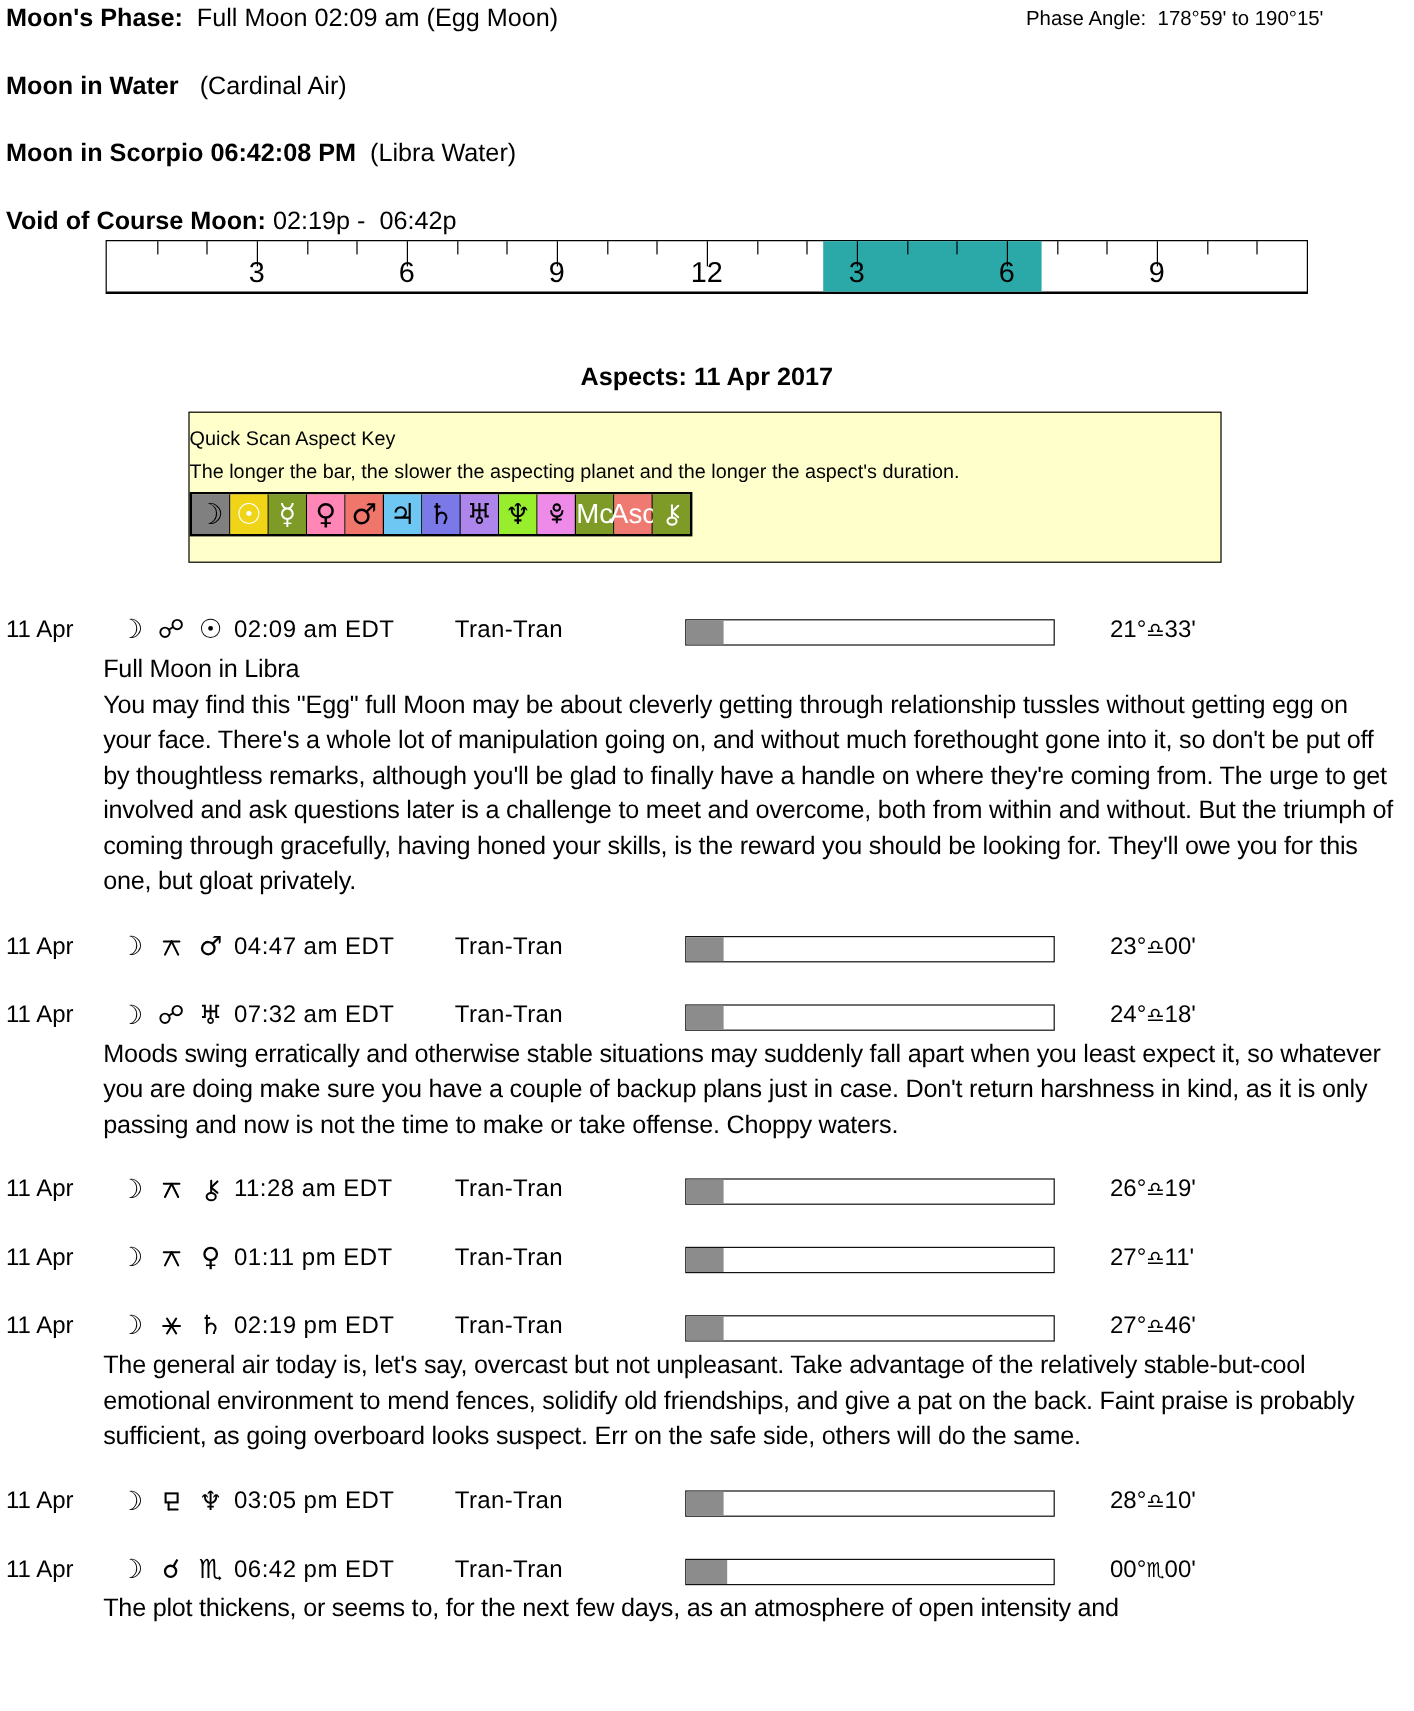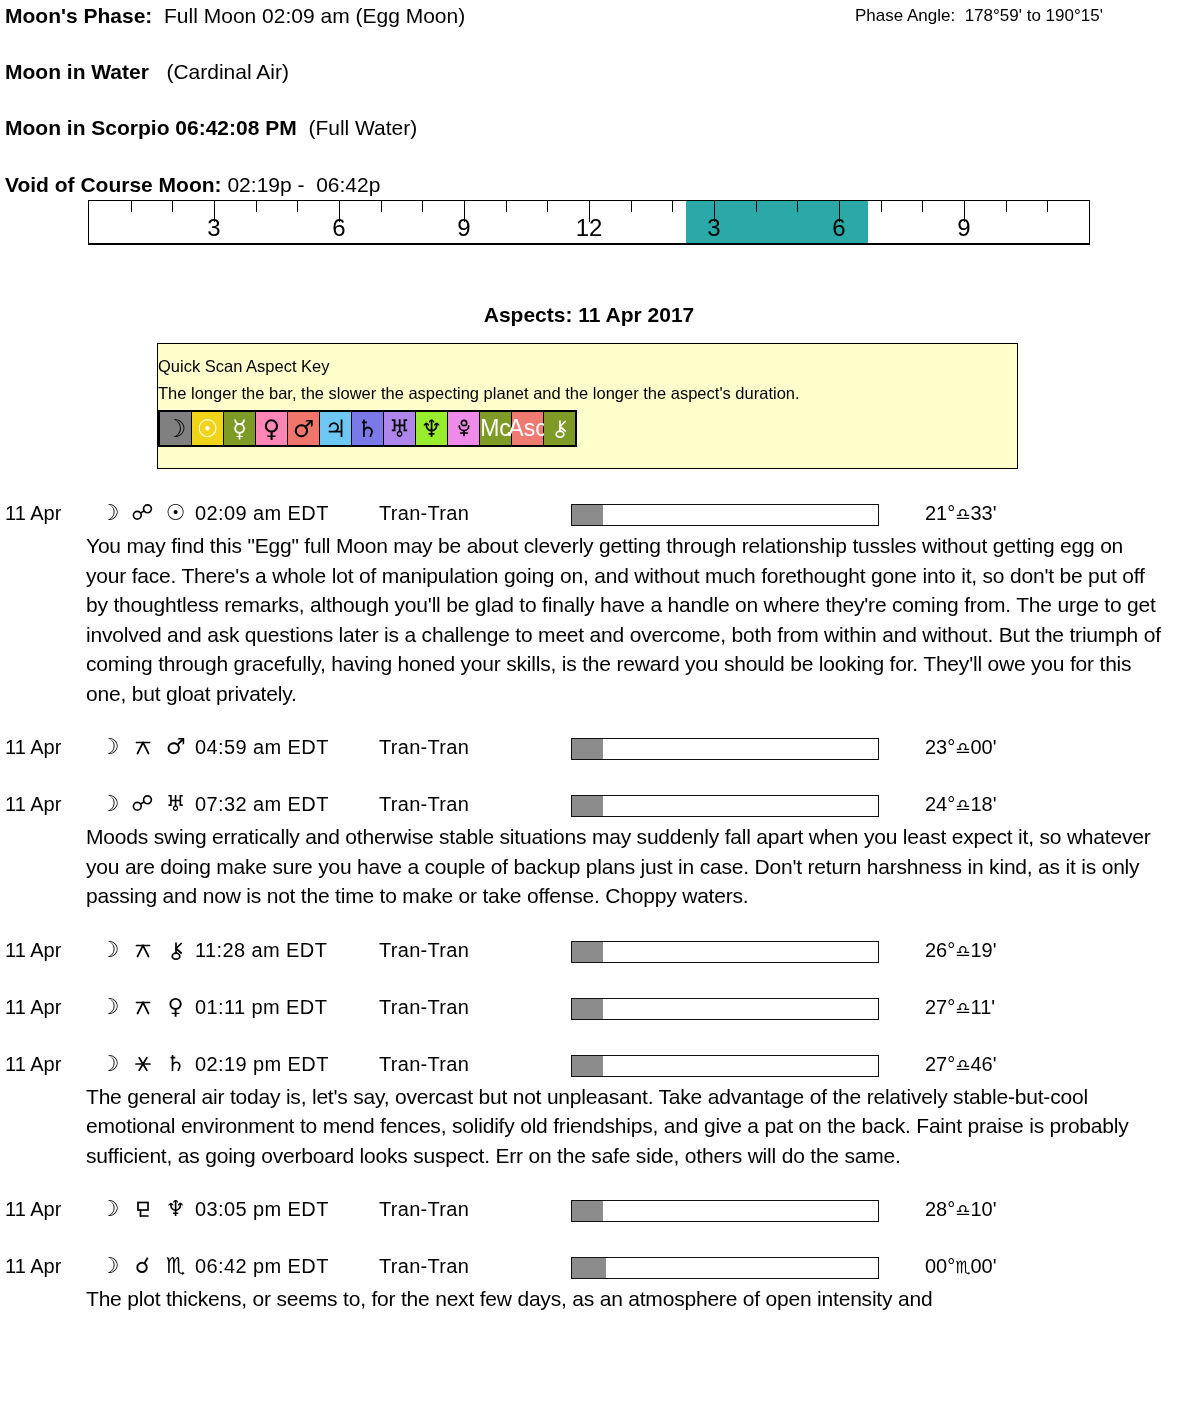--- a/index.html
+++ b/index.html
@@ -25,21 +25,21 @@
   .key-strip{display:inline-flex;margin-top:7px;border:2px solid #000;}
   .key-cell{width:31px;height:33px;display:flex;align-items:center;justify-content:center;
             border-right:1px solid #000;}
   .key-cell:last-child{border-right:none;}
   .key-txt{font-size:23px;font-weight:normal;}
   
   .g-ch{font-family:"DejaVu Sans",sans-serif;}
   .key-cell .g-ch{font-size:24px;line-height:1;}
   .g-svg{display:inline-block;vertical-align:-4px;}
   
-  .aspects{position:absolute;top:501px;left:5px;width:1168px;}
+  .aspects{position:absolute;top:513px;left:5px;width:1168px;}
   .aspect{margin-bottom:27px;}
   .arow{position:relative;height:30px;font-size:20px;}
   .a-date{position:absolute;left:0;top:1px;}
   .a-glyphs{position:absolute;left:88px;top:-1px;display:flex;}
   .a-glyphs .gslot{width:33px;text-align:center;font-size:22px;}
   .a-time{position:absolute;left:190px;top:1px;letter-spacing:0.4px;}
   .a-type{position:absolute;left:374px;top:1px;letter-spacing:0.3px;}
   .a-bar{position:absolute;left:566px;top:3px;width:306px;height:20px;border:1px solid #111;
          background:#fff;}
   .a-fill{height:100%;}
@@ -52,21 +52,21 @@
 <body>
 
 <div id="page">
 
   <div class="hline" style="top:4px"><span class="lbl">Moon's Phase:</span><span class="val">  <span>Full Moon 02:09 am (Egg Moon)</span></span></div>
 
   <div class="phase-angle"><span>Phase Angle:</span>  <span>178°59' to 190°15'</span></div>
 
   <div class="hline" style="top:60px"><span class="lbl">Moon in Water</span><span class="val">   <span>(Cardinal Air)</span></span></div>
 
-  <div class="hline" style="top:116px"><span class="lbl">Moon in Scorpio 06:42:08 PM</span><span class="val">  <span>(Full Water)</span></span></div>
+  <div class="hline" style="top:116px"><span class="lbl">Moon in Scorpio 06:42:08 PM</span><span class="val">  <span>(Libra Water)</span></span></div>
 
   <div class="hline" style="top:173px"><span class="lbl">Void of Course Moon:</span><span class="val"> <span>02:19p -  06:42p</span></span></div>
 
   <div class="ruler">
       <div class="ruler-hl" style="left: 59.6667%; width: 18.25%; background: rgb(43, 169, 169);"></div>
       <div class="tick" style="left: 4.16667%; height: 11px;"></div>
       <div class="tick" style="left: 8.33333%; height: 11px;"></div>
       <div class="tick" style="left: 12.5%; height: 21px;"></div>
       <div class="tick" style="left: 16.6667%; height: 11px;"></div>
       <div class="tick" style="left: 20.8333%; height: 11px;"></div>
@@ -164,35 +164,36 @@
             <div class="gslot"><span class="g-ch">☍</span></div>
             <div class="gslot"><span class="g-ch">☉</span></div>
           </div>
           <div class="a-time">02:09 am EDT</div>
           <div class="a-type">Tran-Tran</div>
           <div class="a-bar">
             <div class="a-fill" style="width: 10%; background: rgb(140, 140, 140);"></div>
           </div>
           <div class="a-deg">21°<span class="deg-sign">♎</span>33'</div>
         </div>
+        <div class="a-desc-title">Full Moon in Libra</div>
         <div class="a-desc">You may find this "Egg" full Moon may be about cleverly getting through relationship tussles without getting egg on your face. There's a whole lot of manipulation going on, and without much forethought gone into it, so don't be put off by thoughtless remarks, although you'll be glad to finally have a handle on where they're coming from. The urge to get involved and ask questions later is a challenge to meet and overcome, both from within and without. But the triumph of coming through gracefully, having honed your skills, is the reward you should be looking for. They'll owe you for this one, but gloat privately.</div>
       </div>
       <div class="aspect">
         <div class="arow">
           <div class="a-date">11 Apr</div>
           <div class="a-glyphs">
             <div class="gslot"><span class="g-ch">☽</span></div>
             <div class="gslot"><svg class="g-svg" width="20" height="21" viewBox="0 0 20 21" fill="none" stroke="currentColor" stroke-width="1.7" stroke-linecap="round">
                 <line x1="3.5" y1="5.5" x2="16.5" y2="5.5"></line>
                 <line x1="10" y1="5.5" x2="4.5" y2="16.5"></line>
                 <line x1="10" y1="5.5" x2="15.5" y2="16.5"></line>
               </svg></div>
             <div class="gslot"><span class="g-ch">♂</span></div>
           </div>
-          <div class="a-time">04:59 am EDT</div>
+          <div class="a-time">04:47 am EDT</div>
           <div class="a-type">Tran-Tran</div>
           <div class="a-bar">
             <div class="a-fill" style="width: 10%; background: rgb(140, 140, 140);"></div>
           </div>
           <div class="a-deg">23°<span class="deg-sign">♎</span>00'</div>
         </div>
       </div>
       <div class="aspect">
         <div class="arow">
           <div class="a-date">11 Apr</div>

